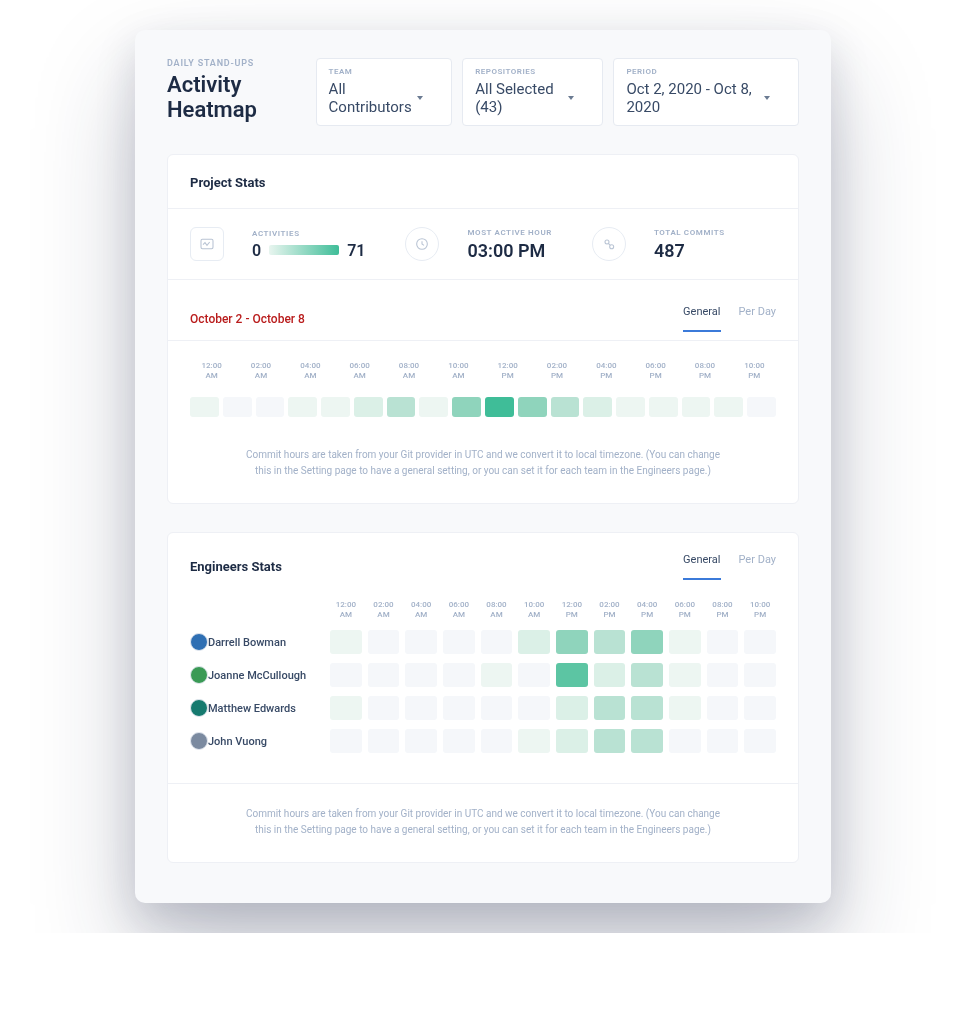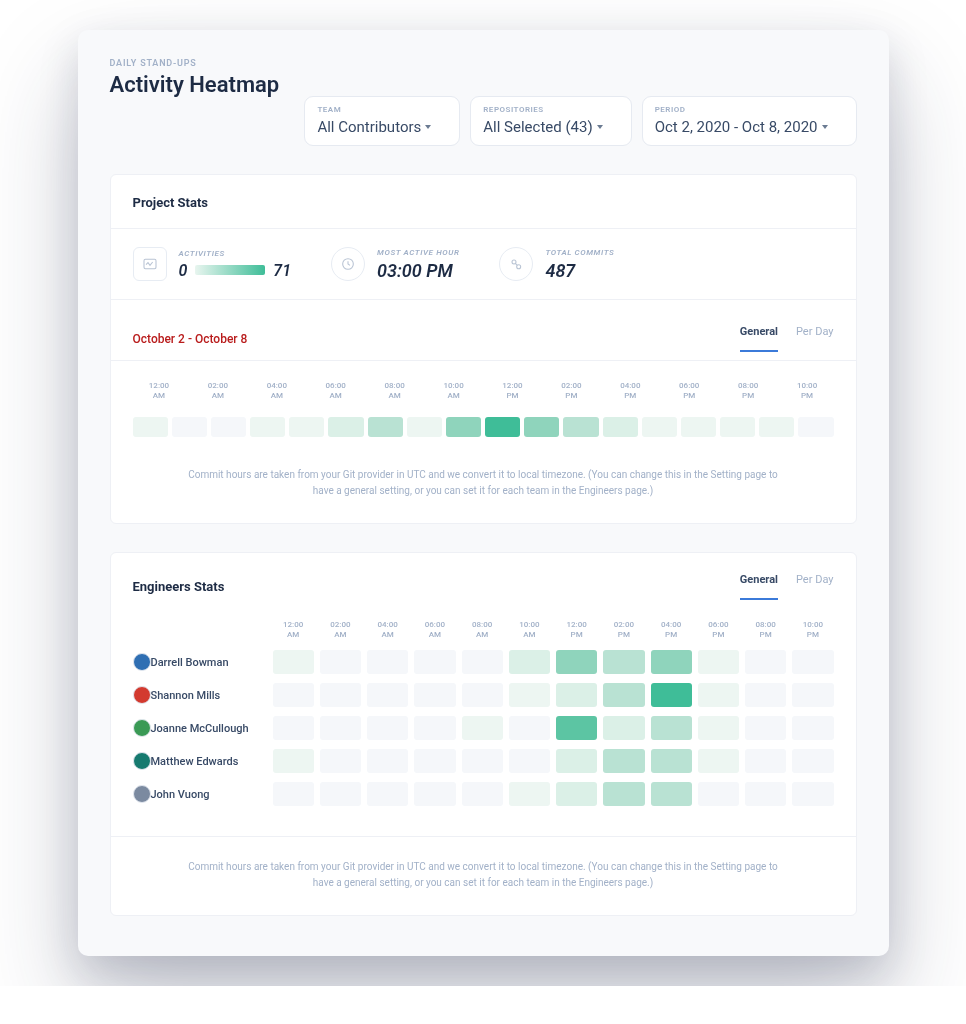--- a/index.html
+++ b/index.html
@@ -4,64 +4,64 @@
 <style>
   * { box-sizing: border-box; margin: 0; padding: 0; }
   body {
     font-family: -apple-system, BlinkMacSystemFont, "Segoe UI", Roboto, Helvetica, Arial, sans-serif;
     background: #fff;
     display: flex;
     justify-content: center;
     padding: 30px 20px;
   }
   .page {
-    width: 811px;
+    width: 696px;
     background: #f8f9fb;
     border-radius: 10px;
     padding: 28px 32px 40px 32px;
     box-shadow: 0 50px 100px rgba(30,40,70,0.25), 0 15px 40px rgba(20,30,60,0.15);
   }
   
   .header-row { display:flex; justify-content:space-between; align-items:flex-start; }
   .breadcrumb { font-size:9px; letter-spacing:0.8px; font-weight:600; color:#a2b1c8; text-transform:uppercase; }
   .page-title { font-size:22px; font-weight:600; color:#1d2b44; margin-top:4px; }
   .filters { display:flex; gap:10px; }
   .filter-box {
-    background:#fff; border:1px solid #e6eaf1; border-radius:9px;
-    padding:8px 28px 9px 12px; min-width:100px; cursor:pointer;margin-top:38px;
+    background:#fff; border:1px solid #e6eaf1; border-radius:4px;
+    padding:8px 28px 9px 12px; min-width:100px; cursor:pointer;
   }
   .filter-label { font-size:8px; letter-spacing:0.5px; font-weight:600; color:#a2b1c8; text-transform:uppercase; }
   .filter-value { font-size:15px; color:#384a66; margin-top:4px; display:flex; align-items:center; gap:4px; }
   .chevron-down { display:inline-block; width:0; height:0; border-left:3px solid transparent; border-right:3px solid transparent; border-top:4px solid #6b7b92; }
 
   
   .card { background:#fff; border:1px solid #eef0f5; border-radius:6px; margin-top:28px; }
   .card-title { font-size:13px; font-weight:700; color:#1d2b44; padding:20px 22px 18px 22px; }
   .card-title-row { display:flex; justify-content:space-between; align-items:center; padding:20px 22px 0 22px; }
   .card-title-row .card-title { padding:0; }
 
   
   .stats-row { display:flex; border-top:1px solid #eef0f5; border-bottom:1px solid #eef0f5; padding:18px 22px; gap:40px; align-items:center; }
-  .stat { display:flex; align-items:center; gap:12px;font-style:italic; }
+  .stat { display:flex; align-items:center; gap:28px; }
   .stat-icon { width:34px; height:34px; border:1px solid #e7ecf3; border-radius:6px; display:flex; align-items:center; justify-content:center; color:#b9c4d4; }
   .stat-icon svg { width:16px; height:16px; stroke:#b9c4d4; fill:none; stroke-width:1.6; }
   .stat-icon.round { border-radius:50%; }
   .stat-col { display:flex; flex-direction:column; gap:3px; }
   .stat-label { font-size:8px; letter-spacing:0.6px; font-weight:600; color:#a2b1c8; text-transform:uppercase; }
   .stat-value { font-size:18px; font-weight:600; color:#1d2b44; }
   .scale { display:flex; align-items:center; gap:8px; }
   .scale-bar { width:70px; height:10px; background:linear-gradient(90deg,#e8f5ef 0%,#3fbd98 100%); border-radius:2px; }
   .scale-num { font-size:16px; font-weight:600; color:#1d2b44; }
 
   
   .subheader { display:flex; justify-content:space-between; align-items:center; padding:16px 22px 0 22px; border-bottom:1px solid #eef0f5; }
   .subheader-left { font-size:12px; color:#b91c1c; font-weight:500; padding-bottom:14px;margin-top:16px; }
   .tabs { display:flex; gap:18px; }
   .tab { font-size:11px; color:#a2b1c8; padding-bottom:12px; cursor:pointer; border-bottom:2px solid transparent; }
-  .tab.active { color:#384a66; border-bottom-color:#3b7ad9; font-weight:700; }
+  .tab.active { color:#384a66; border-bottom-color:#3b7ad9; font-weight:400; }
 
   .tabs-only { display:flex; gap:18px; }
 
   
   .heat-section { padding:20px 22px 30px 22px; }
   .time-header { display:flex; gap:0; }
   .eng-label-col { width:140px; flex:0 0 140px; }
   .time-cols { flex:1; display:grid; grid-template-columns:repeat(12,1fr); column-gap:6px; }
   .time-head { text-align:center; font-size:8px; color:#a2b1c8; font-weight:500; line-height:1.25; }
   .heat-row { display:flex; align-items:center; margin-top:10px; }
@@ -265,40 +265,20 @@
               <div class="cell i4"></div>
               <div class="cell i3"></div>
               <div class="cell i4"></div>
               <div class="cell i1"></div>
               <div class="cell i0"></div>
               <div class="cell i0"></div>
             </div>
           </div>
           <div class="heat-row eng-row">
             <div class="eng-name-cell">
-              <div class="avatar" style="background: rgb(211, 58, 47);"></div>
-              <div class="eng-name">Shannon Mills</div>
-            </div>
-            <div class="heat-cells">
-              <div class="cell i0"></div>
-              <div class="cell i0"></div>
-              <div class="cell i0"></div>
-              <div class="cell i0"></div>
-              <div class="cell i0"></div>
-              <div class="cell i1"></div>
-              <div class="cell i2"></div>
-              <div class="cell i3"></div>
-              <div class="cell i6"></div>
-              <div class="cell i1"></div>
-              <div class="cell i0"></div>
-              <div class="cell i0"></div>
-            </div>
-          </div>
-          <div class="heat-row eng-row">
-            <div class="eng-name-cell">
               <div class="avatar" style="background: rgb(58, 154, 85);"></div>
               <div class="eng-name">Joanne McCullough</div>
             </div>
             <div class="heat-cells">
               <div class="cell i0"></div>
               <div class="cell i0"></div>
               <div class="cell i0"></div>
               <div class="cell i0"></div>
               <div class="cell i1"></div>
               <div class="cell i0"></div>

